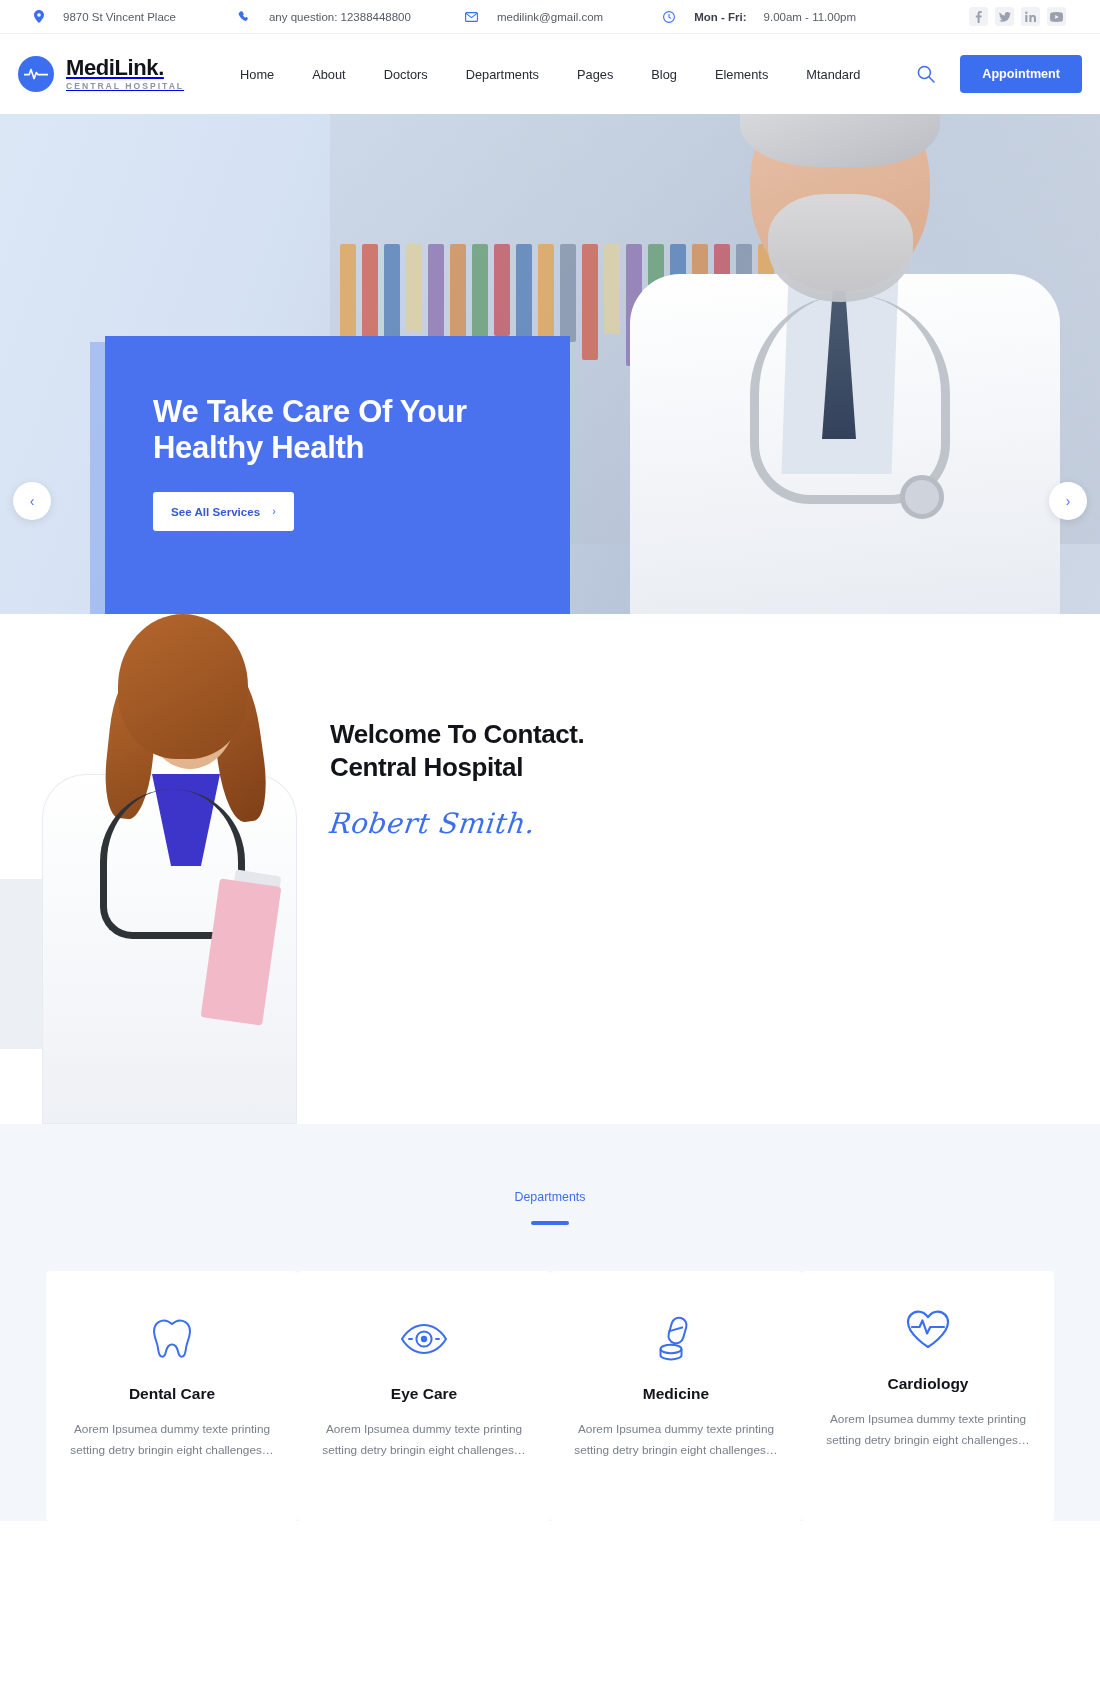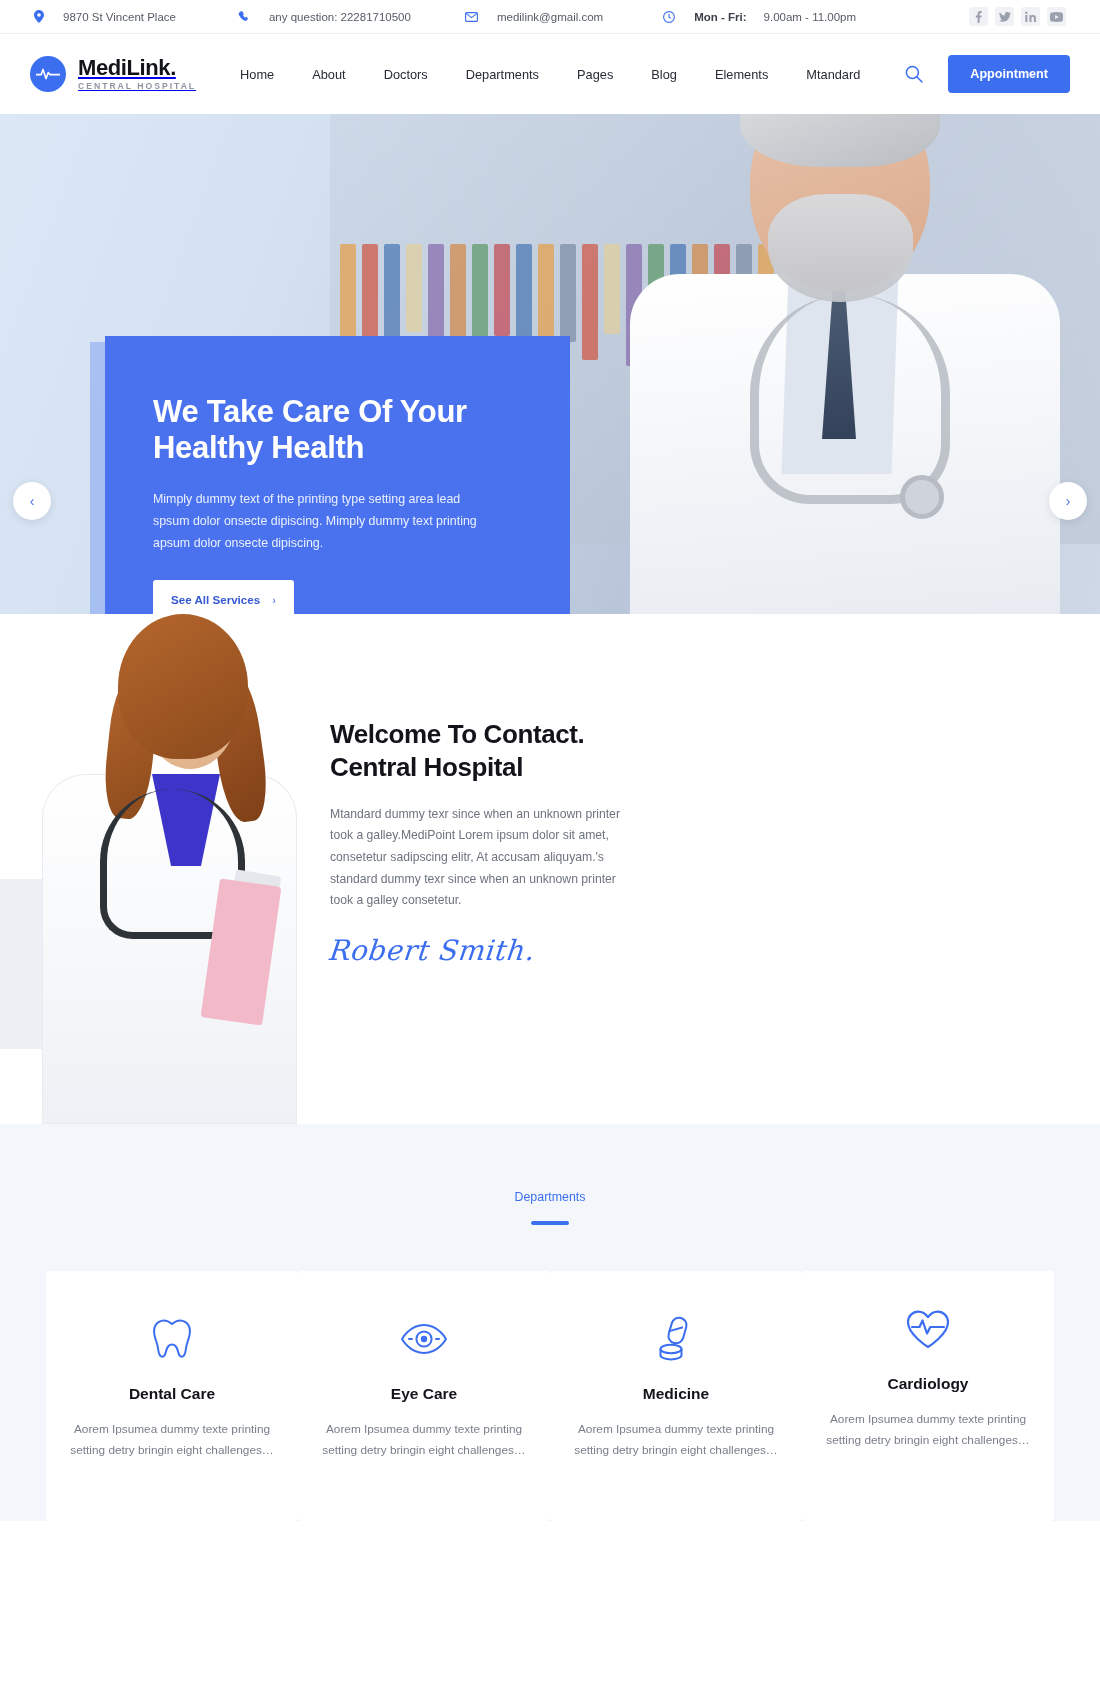--- a/index.html
+++ b/index.html
@@ -36,21 +36,21 @@
     display:flex; align-items:center; justify-content:center;
     font-size:10px;
   }
   .soc svg { display:block; }
 
   
   .header {
     height:80px;
     display:flex;
     align-items:center;
-    padding:0 30px;
+    padding:0 18px;
     background:#fff;
   }
   .brand { display:flex; align-items:center; gap:12px; }
   .brand-mark {
     width:36px; height:36px; border-radius:50%;
     background:#3c6ef0;
     display:flex; align-items:center; justify-content:center;
   }
   .brand-txt { line-height:1; }
   .brand-name {
@@ -279,21 +279,21 @@
   </div>
 
   <div class="tb-sp1"></div>
 
   <div class="tb-item">
     <span class="tb-ic">
       <svg width="12" height="12" viewBox="0 0 12 12">
           <path fill="currentColor" d="M2.4.6 1 2c-.4.4-.5 1 0 1.9.8 1.6 2.2 3.5 3.7 4.6 1.3 1 2.3 1.4 2.9 1.4.4 0 .7-.2.9-.4l1.2-1.2c.3-.3.3-.7 0-1L8.9 6.1c-.3-.3-.7-.3-1 0l-.6.6C6.3 6.1 5.4 5.2 5 4.3l.6-.6c.3-.3.3-.7 0-1L4.4.6c-.5-.5-1.2-.5-2 0z"></path>
         </svg>
     </span>
-    <span>any question: 22281710500</span>
+    <span>any question: 12388448800</span>
   </div>
 
   <div class="tb-sp2"></div>
 
   <div class="tb-item">
     <span class="tb-ic">
       <svg width="13" height="10" viewBox="0 0 13 10">
           <rect x="0.6" y="0.6" width="11.8" height="8.8" rx="1" fill="none" stroke="currentColor" stroke-width="1.1"></rect>
           <path d="M1 1.4 6.5 5.6 12 1.4" fill="none" stroke="currentColor" stroke-width="1.1"></path>
         </svg>
@@ -412,21 +412,20 @@
   </div>
 
   <div class="hero-shadowbox"></div>
 
   <div class="hero-card">
     <div class="hero-inner">
       <h1 class="hero-title">
         <span>We Take Care Of Your</span><br>
         <span>Healthy Health</span>
       </h1>
-      <p class="hero-text">Mimply dummy text of the printing type setting area lead spsum dolor onsecte dipiscing. Mimply dummy text printing apsum dolor onsecte dipiscing.</p>
       <button class="hero-cta">
         <span>See All Services</span>
         <span class="chev">›</span>
       </button>
     </div>
   </div>
 
   <button class="hero-arrow left">‹</button>
   <button class="hero-arrow right">›</button>
 </section>
@@ -444,21 +443,20 @@
     <div class="w-steth"></div>
     <div class="w-clip2"></div>
     <div class="w-clip"></div>
   </div>
 
   <div class="w-body">
     <h2 class="w-title">
       <span>Welcome To Contact.</span><br>
       <span>Central Hospital</span>
     </h2>
-    <p class="w-text">Mtandard dummy texr since when an unknown printer took a galley.MediPoint Lorem ipsum dolor sit amet, consetetur sadipscing elitr, At accusam aliquyam.'s standard dummy texr since when an unknown printer took a galley consetetur.</p>
     <div class="w-sign">Robert Smith.</div>
   </div>
 
 </section>
 
 <section class="services">
   <div class="sv-eyebrow">Departments</div>
   <div class="sv-rule"></div>
 
   <div class="sv-grid">

